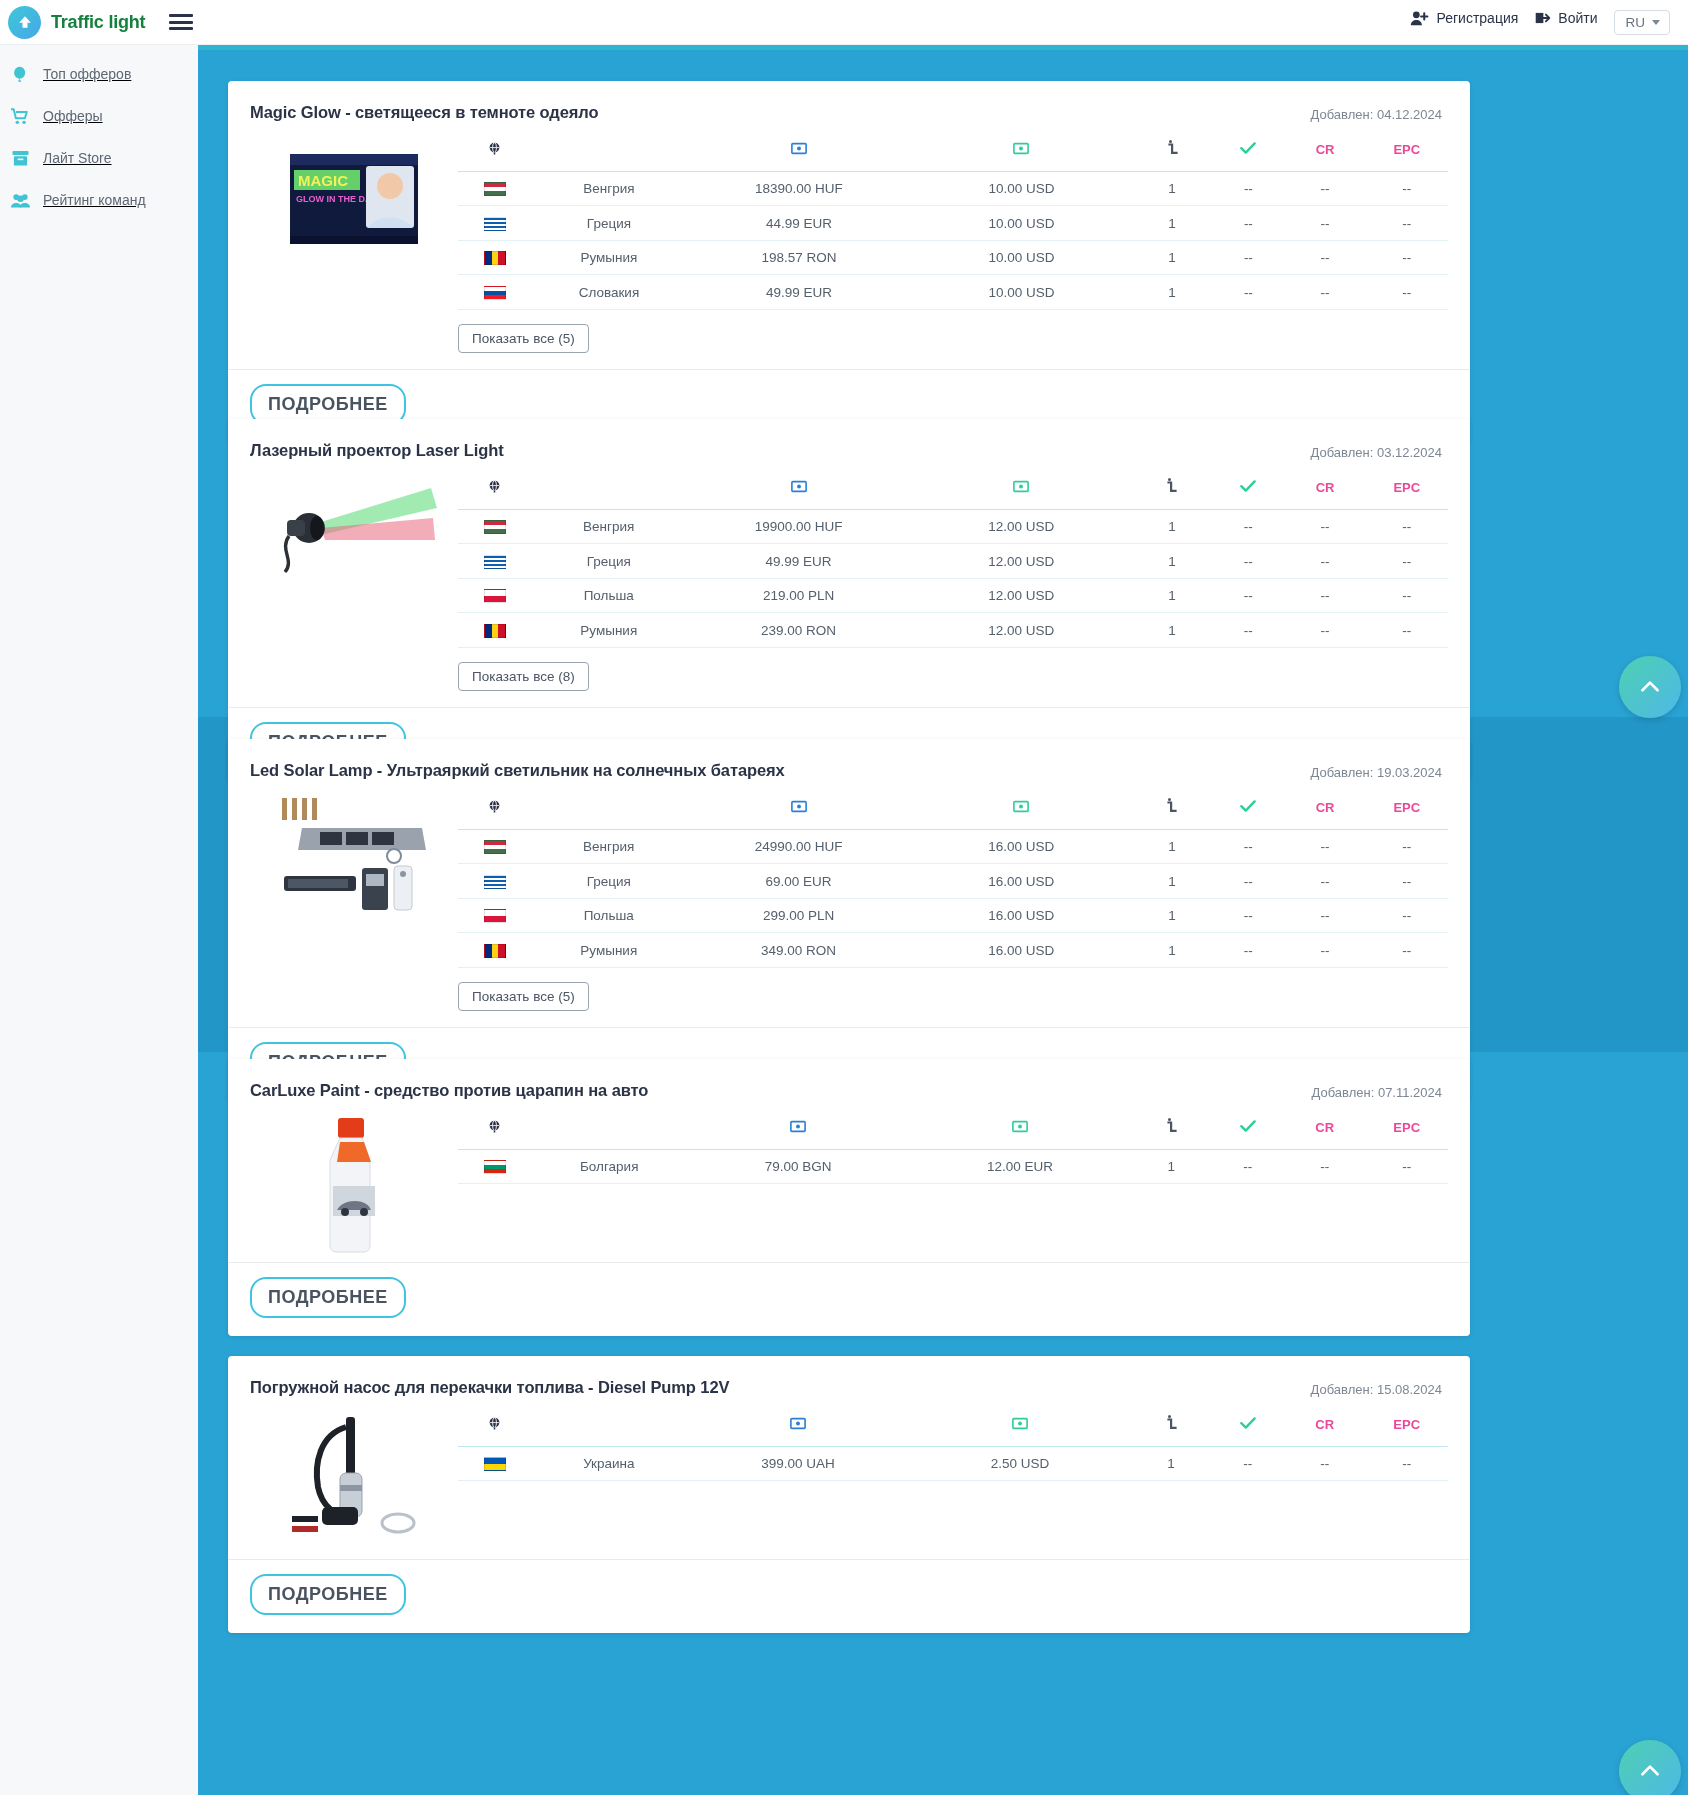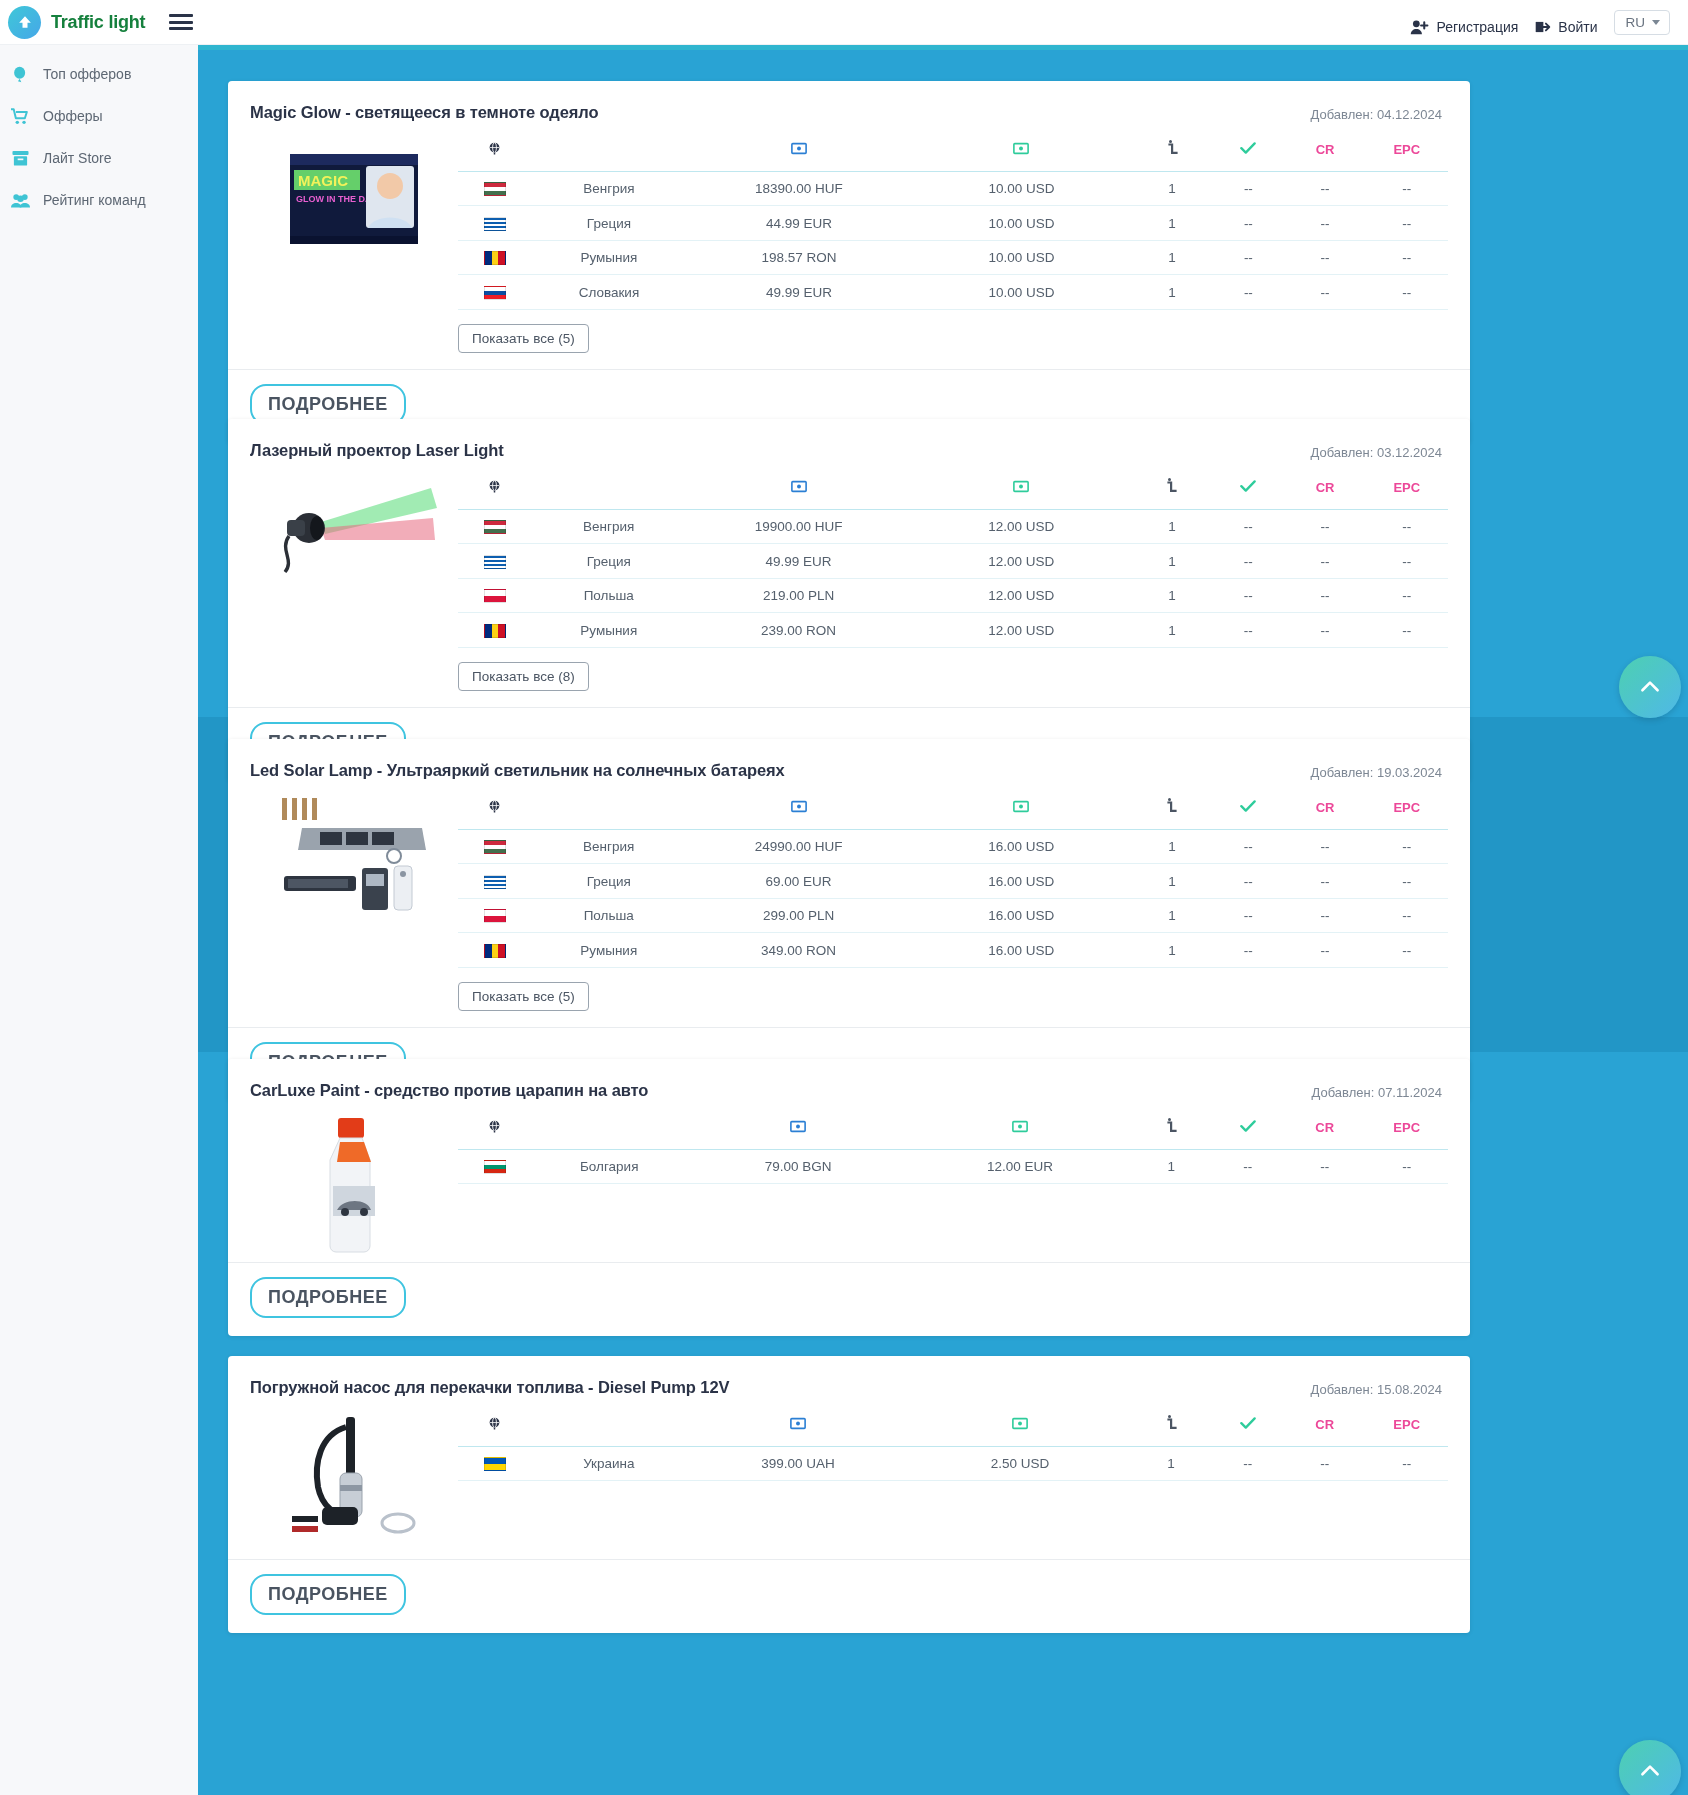--- a/index.html
+++ b/index.html
@@ -33,21 +33,21 @@
     letter-spacing: -0.2px;
   }
   .hamburger {
     margin-left: 24px; width: 24px; height: 20px;
     display: flex; flex-direction: column; justify-content: space-between;
     cursor: pointer; padding: 2px 0;
   }
   .hamburger i { display:block; height: 3px; background: #2a3348; border-radius: 1px; }
 
   .topbar-right {
-    margin-left: auto; display: flex; align-items: flex-end;
+    margin-left: auto; display: flex; align-items: flex-start;
     gap: 16px; padding-right: 18px;
   }
   .tb-link {
     display: flex; align-items: center; gap: 7px;
     font-size: 14px; color: #2a3348; cursor: pointer;
     white-space: nowrap;
   }
   .tb-link svg { display:block; }
   .lang-select {
     border: 1px solid #d6dde4; border-radius: 4px;
@@ -57,20 +57,21 @@
   }
   .caret { width:0;height:0;border-left:4px solid transparent;border-right:4px solid transparent;border-top:5px solid #7b8794; }
 
   
   .sidebar {
     position: absolute; top: 45px; left: 0;
     width: 198px; height: 1750px;
     background: #f7f8fa;
     padding-top: 8px;
     z-index: 30;
+    text-decoration: underline;
   }
   .side-item {
     display: flex; align-items: center; gap: 13px;
     height: 42px; padding-left: 10px;
     font-size: 14px; color: #5d6773; cursor: pointer;
   }
   .side-ico { width: 20px; display: flex; justify-content: center; color: #3fc4d4; }
   .side-ico svg { display:block; }
 
   

